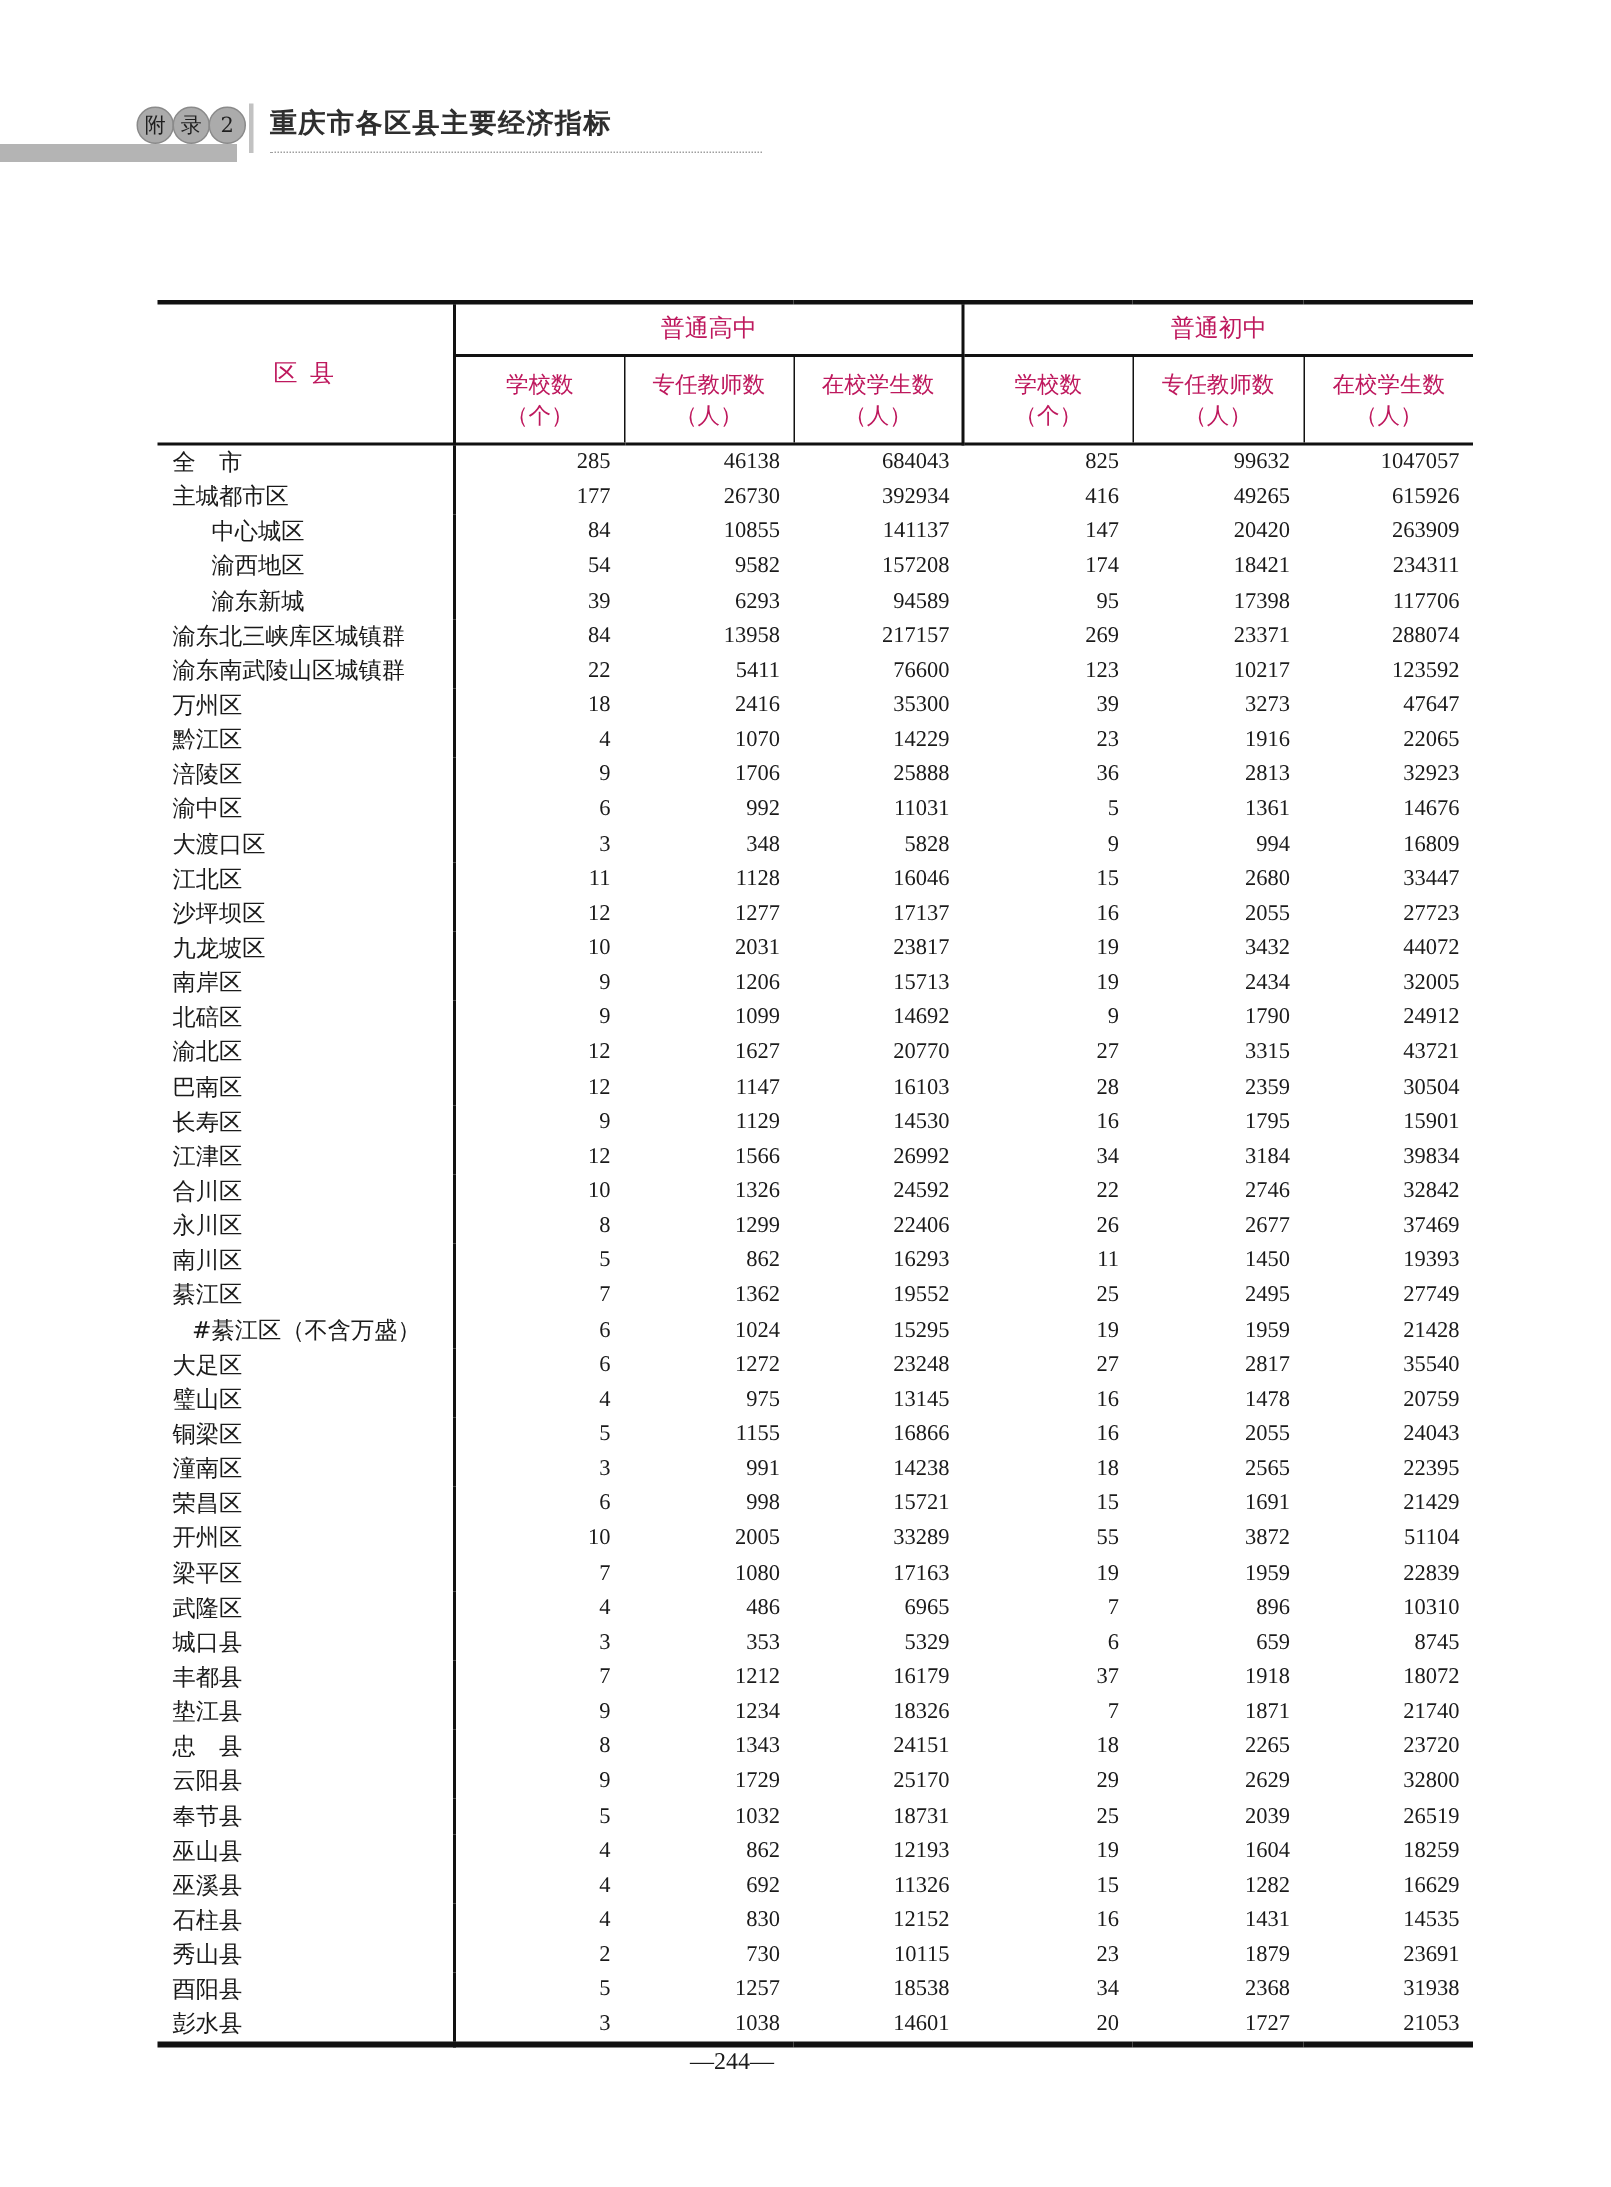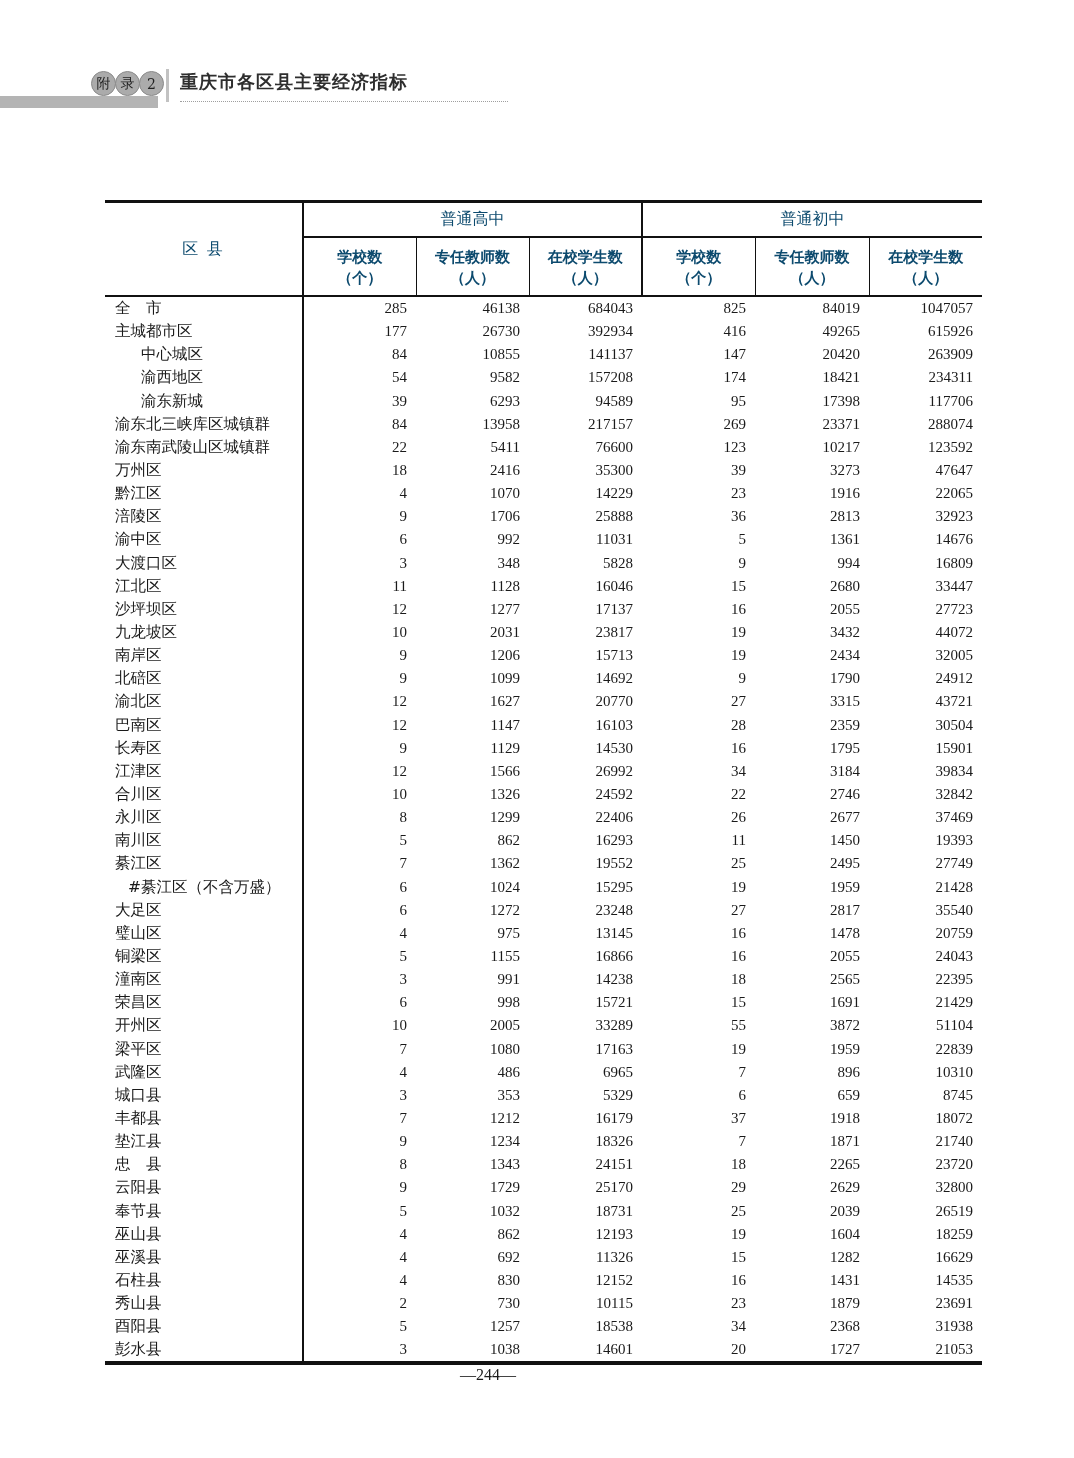--- a/index.html
+++ b/index.html
@@ -39,25 +39,25 @@
   }
   
   table.stat{
     position:absolute;left:105px;top:200px;width:877px;
     border-collapse:collapse;table-layout:fixed;
     border-top:3px solid #111;
     border-bottom:4px solid #111;
   }
   table.stat th{
     font-family:"Liberation Sans","DejaVu Sans",sans-serif;
-    font-weight:normal;font-size:16px;color:#0c4a6e;
+    font-weight:normal;font-size:16px;color:#be185d;
     padding:0;vertical-align:middle;text-align:center;margin-left:48px;
   }
   tr.group-row th{height:33px;}
-  tr.sub-row th{height:57px;font-size:15px;line-height:21px;font-weight:bold;}
+  tr.sub-row th{height:57px;font-size:15px;line-height:21px;}
   th.corner{
     border-right:2px solid #111;
     border-bottom:2px solid #111;
     font-size:17px;letter-spacing:2px;
   }
   th.group{border-bottom:2px solid #111;}
   th.group.g1{border-right:2px solid #111;}
   th.sub{border-bottom:2px solid #111;border-right:1px solid #111;}
   th.sub.gb{border-right:2px solid #111;}
   th.sub.last{border-right:none;}
@@ -140,21 +140,21 @@
           </th>
         </tr>
     </thead>
     <tbody id="table-body">
         <tr>
           <td class="name">全　市</td>
           <td class="num">285</td>
           <td class="num">46138</td>
           <td class="num">684043</td>
           <td class="num">825</td>
-          <td class="num">84019</td>
+          <td class="num">99632</td>
           <td class="num">1047057</td>
         </tr>
         <tr>
           <td class="name">主城都市区</td>
           <td class="num">177</td>
           <td class="num">26730</td>
           <td class="num">392934</td>
           <td class="num">416</td>
           <td class="num">49265</td>
           <td class="num">615926</td>

